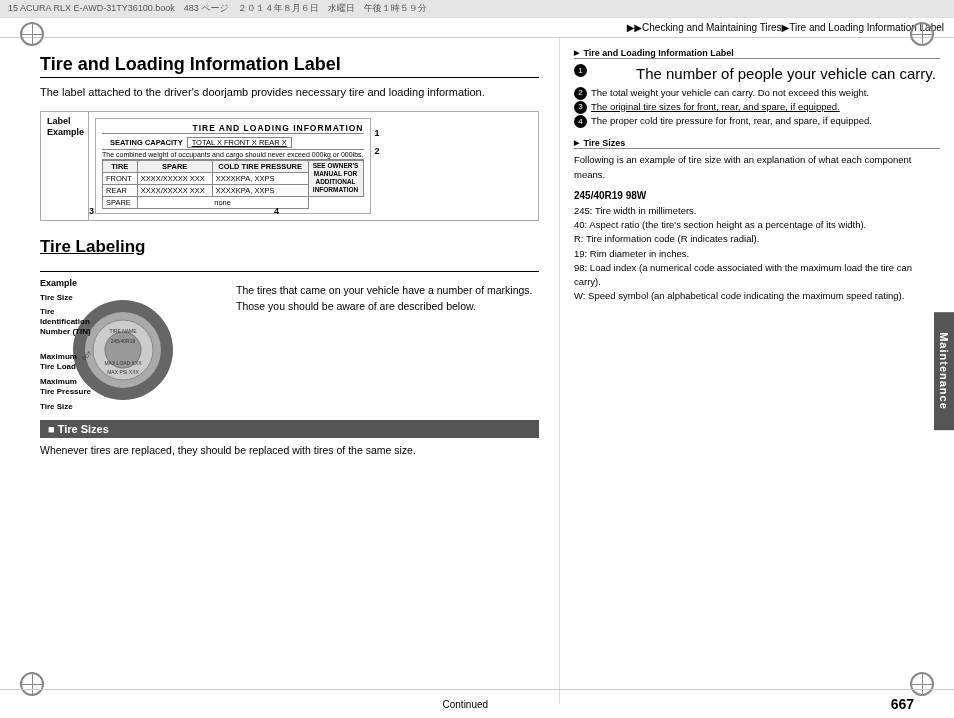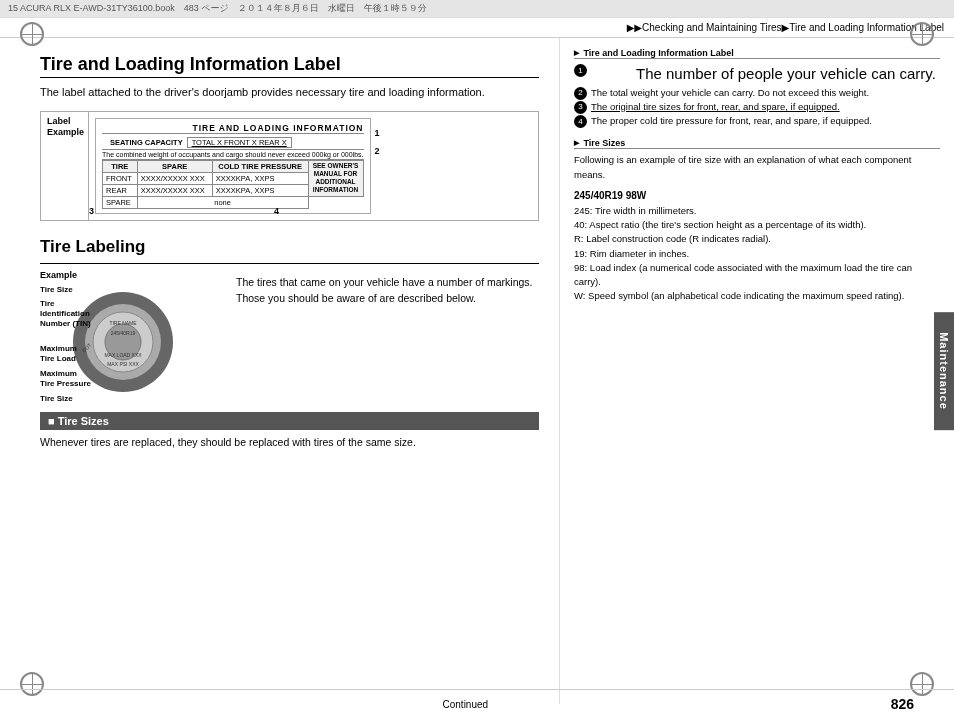--- a/index.html
+++ b/index.html
@@ -64,21 +64,22 @@
       margin-bottom: 6px;
       border-bottom: 1px solid #000;
       padding-bottom: 2px;
     }
 
     .section-title-2 {
       font-size: 17px;
       font-weight: bold;
       margin-bottom: 6px;
       border-bottom: 1px solid #000;
-      padding-bottom: 6px;
+      padding-bottom: 14px;
+      text-decoration: underline;
     }
 
     .intro-text {
       font-size: 11px;
       margin-bottom: 10px;
       line-height: 1.5;
     }
 
     
     .label-example-container {
@@ -485,28 +486,28 @@
       </div>
     </div>
 
     <div class="sidebar-section">
       <div class="sidebar-section-title">Tire Sizes</div>
       <div class="sidebar-text" style="margin-bottom:8px;">Following is an example of tire size with an explanation of what each component means.</div>
       <span class="sidebar-bold">245/40R19 98W</span>
       <div>
         <div class="sidebar-text">245: Tire width in millimeters.</div>
         <div class="sidebar-text">40: Aspect ratio (the tire's section height as a percentage of its width).</div>
-        <div class="sidebar-text">R: Label construction code (R indicates radial).</div>
+        <div class="sidebar-text">R: Tire information code (R indicates radial).</div>
         <div class="sidebar-text">19: Rim diameter in inches.</div>
         <div class="sidebar-text">98: Load index (a numerical code associated with the maximum load the tire can carry).</div>
         <div class="sidebar-text">W: Speed symbol (an alphabetical code indicating the maximum speed rating).</div>
       </div>
     </div>
 
     <div class="maintenance-tab">Maintenance</div>
   </div>
 </div>
 
 <div class="footer">
   <div></div>
   <div>Continued</div>
-  <div class="page-number">826</div>
+  <div class="page-number">667</div>
 </div>
 
 </body></html>

